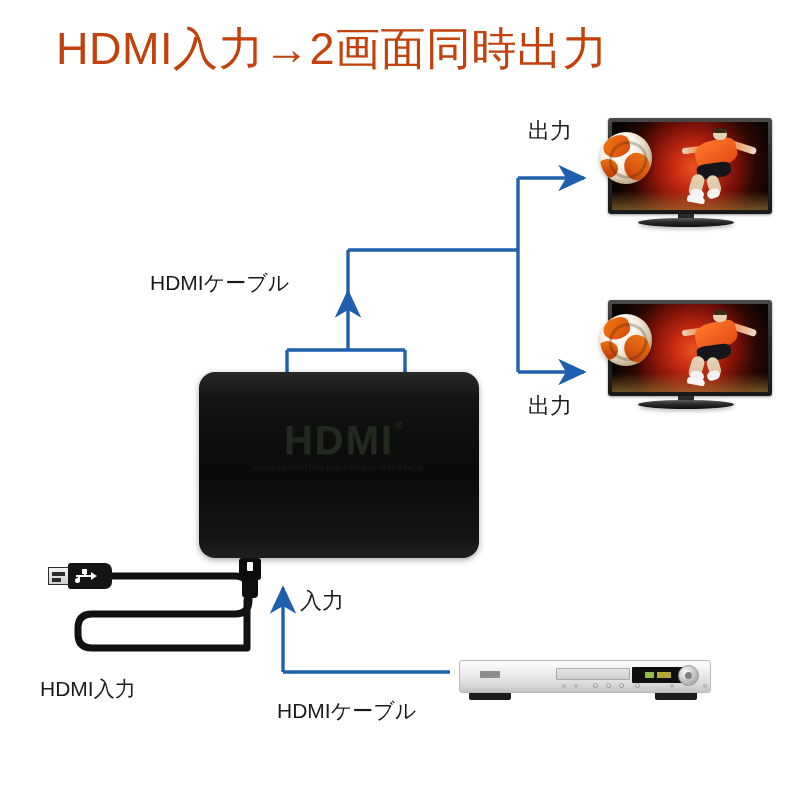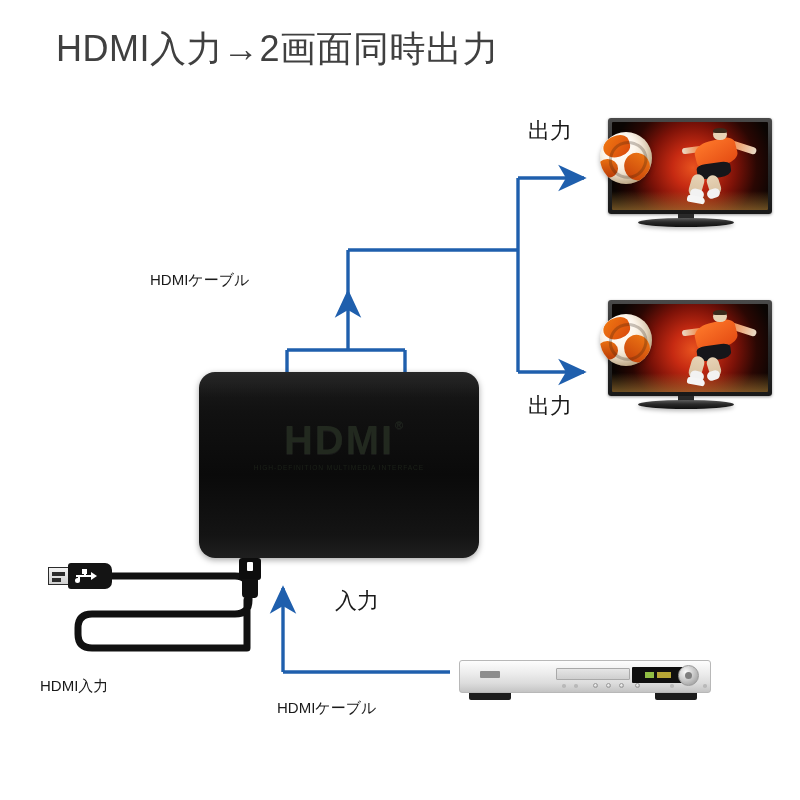--- a/index.html
+++ b/index.html
@@ -16,36 +16,36 @@
     height: 800px;
     background: #ffffff;
     overflow: hidden;
   }
 
   
   .page-title {
     position: absolute;
     left: 56px;
     top: 26px;
-    font-size: 36px;
+    font-size: 45px;
     line-height: 46px;
-    color: #404040;
+    color: #c2410c;
     letter-spacing: 0.5px;
     white-space: nowrap;
   }
 
   
   .label {
     position: absolute;
     font-size: 22px;
     color: #1a1a1a;
     white-space: nowrap;
     line-height: 1;
   }
-  .label-sm { font-size: 15px; }
+  .label-sm { font-size: 21px; }
 
   
   #wires {
     position: absolute;
     left: 0; top: 0;
     width: 800px; height: 800px;
     pointer-events: none;
   }
 
   
@@ -518,21 +518,21 @@
 
       <path d="M518,372 L584,372" marker-end="url(#ar-r)"></path>
 
       <path d="M450,672 L283,672"></path>
       <path d="M283,672 L283,588" marker-end="url(#ar-u)"></path>
     </g>
   </svg>
 
   <div class="label" style="left:528px; top:120px;">出力</div>
   <div class="label" style="left:528px; top:395px;">出力</div>
-  <div class="label" style="left:335px; top:590px;">入力</div>
+  <div class="label" style="left:300px; top:590px;">入力</div>
   <div class="label label-sm" style="left:150px; top:272px;">HDMIケーブル</div>
   <div class="label label-sm" style="left:277px; top:700px;">HDMIケーブル</div>
   <div class="label label-sm" style="left:40px; top:678px;">HDMI入力</div>
 
   <div class="tv" style="left:600px; top:118px;">
     <div class="tv-body">
       <div class="tv-screen">
         <div class="floor"></div>
         <div class="player">
           <div class="p-arm-a"></div>

